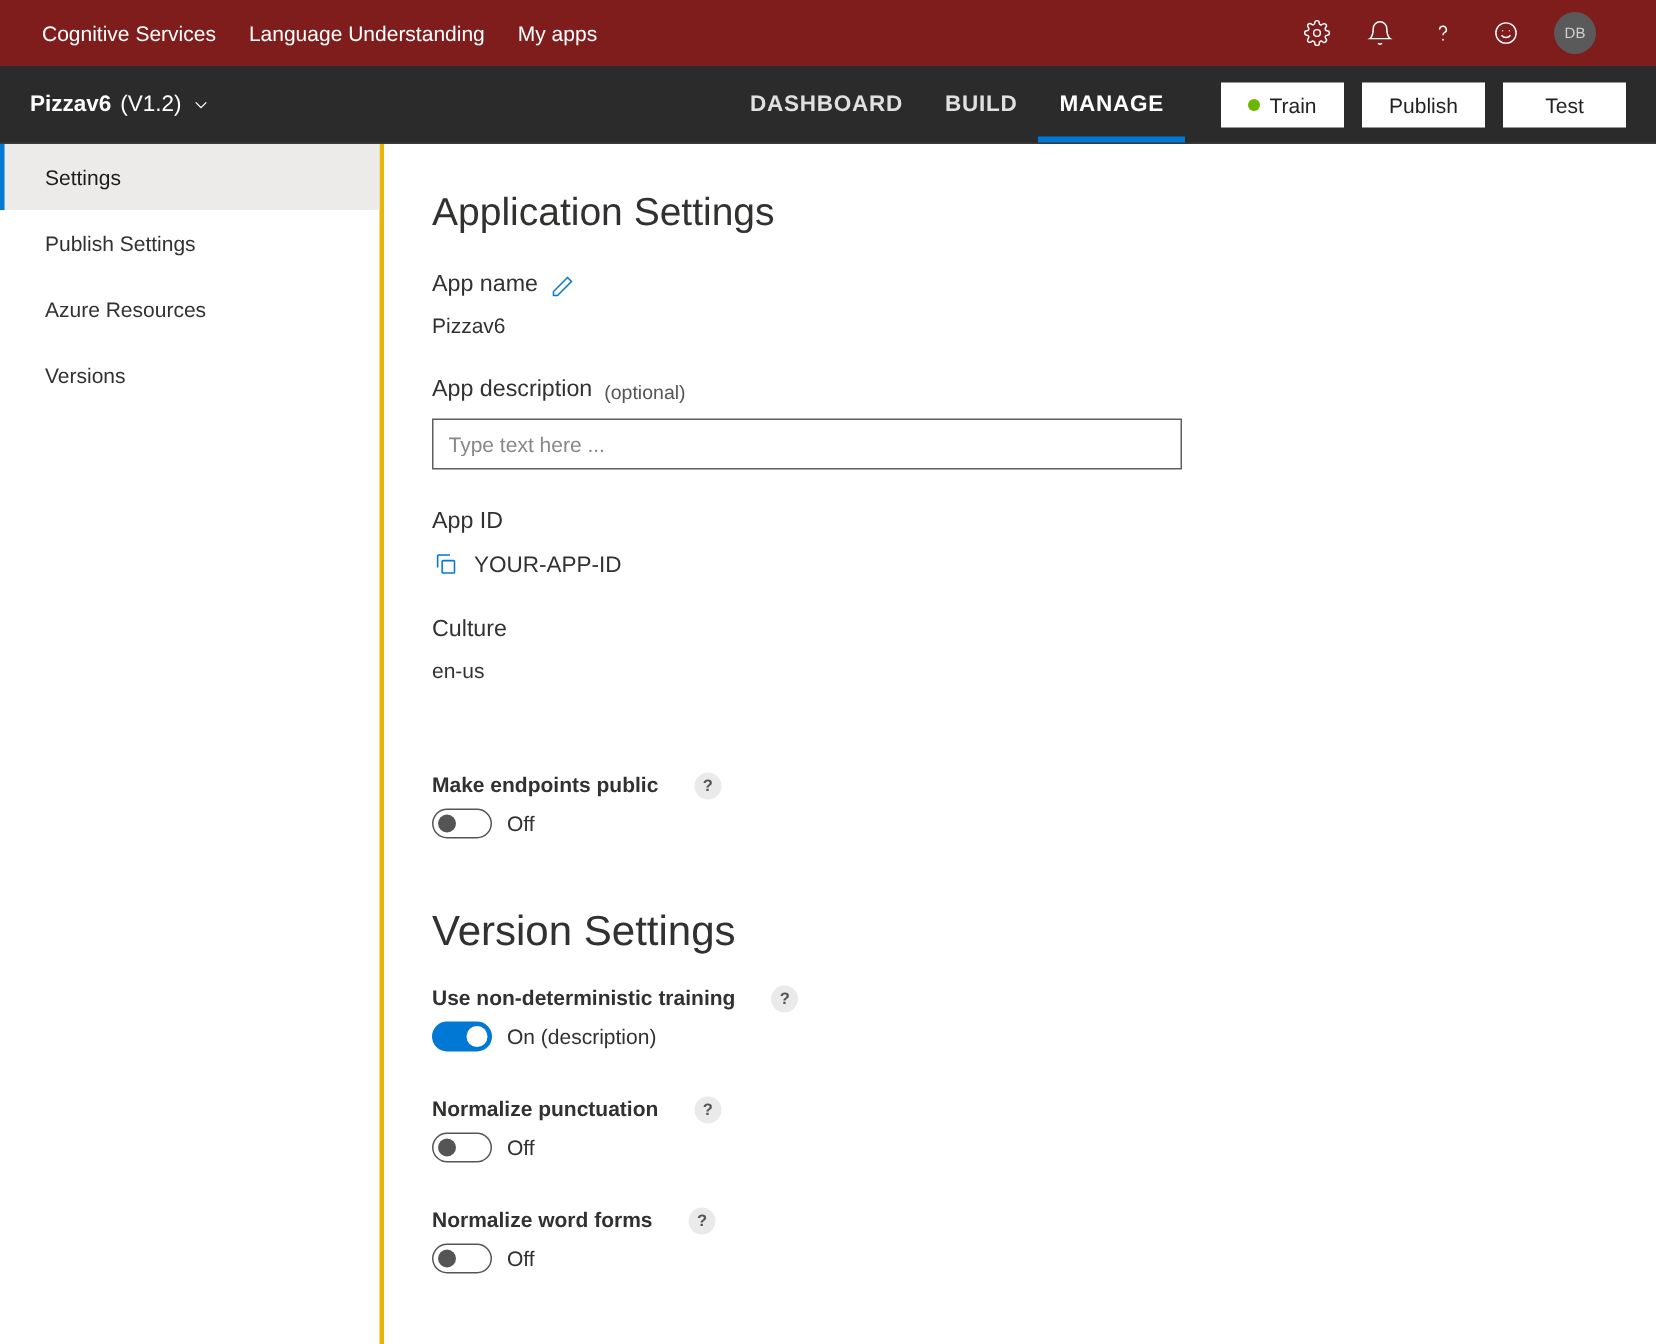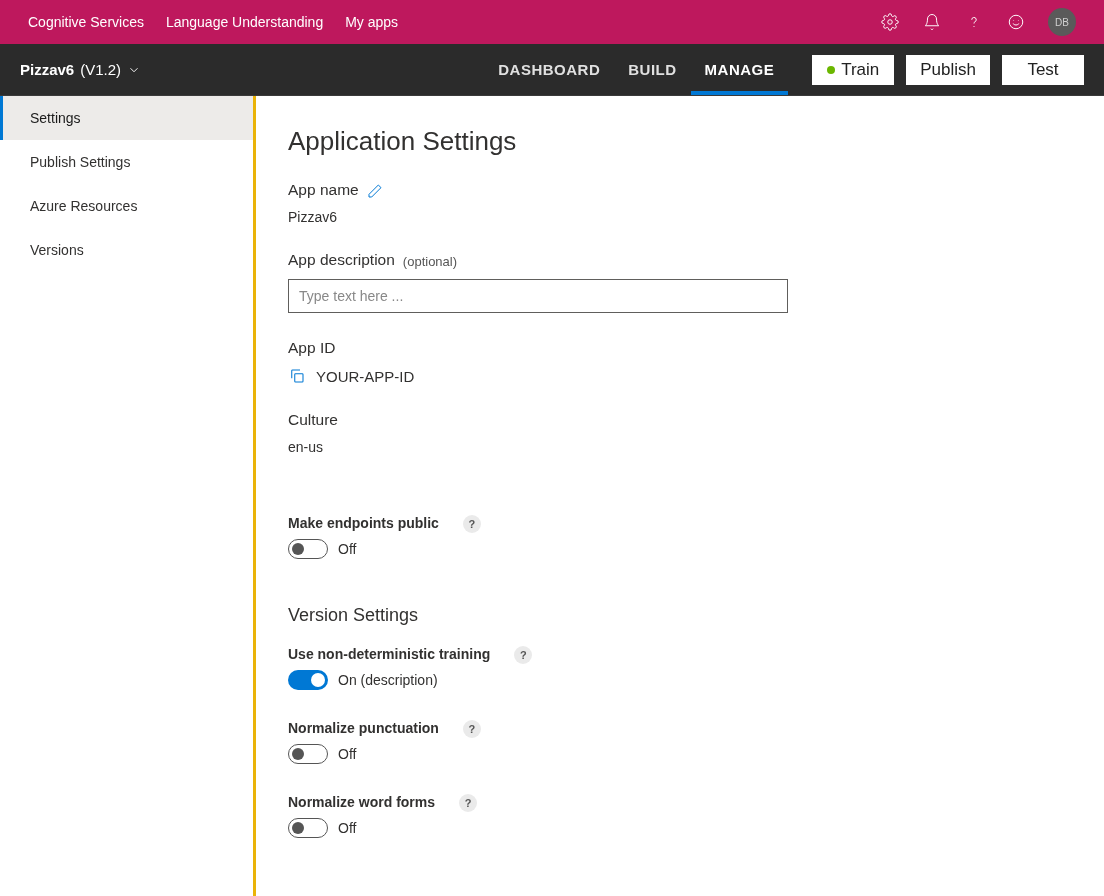--- a/index.html
+++ b/index.html
@@ -1,49 +1,49 @@
 <!DOCTYPE html>
 <html><head>
 <meta charset="utf-8">
 <style>
   * { box-sizing: border-box; margin: 0; padding: 0; font-family: "Segoe UI", Arial, sans-serif; }
   body { width: 1104px; height: 896px; background: #fff; overflow: hidden; font-size: 14px; color: #323130; }
 
   
-  .topbar { height: 44px; background: #be185d; color: #fff; display: flex; align-items: center; padding: 0 28px 0 28px; }
+  .topbar { height: 44px; background: #7f1d1d; color: #fff; display: flex; align-items: center; padding: 0 40px 0 28px; }
   .topbar .tb-links { display: flex; gap: 22px; flex: 1; }
   .topbar .tb-links span { font-size: 14px; cursor: pointer; }
   .topbar .tb-icons { display: flex; align-items: center; gap: 22px; }
   .topbar .tb-icon { width: 20px; height: 20px; display: flex; align-items: center; justify-content: center; cursor: pointer; }
   .tb-icon svg { width: 18px; height: 18px; stroke: #fff; fill: none; stroke-width: 1.3; }
   .avatar { width: 28px; height: 28px; border-radius: 50%; background: #5a5a5a; color: #d0d0d0; font-size: 10px; display: flex; align-items: center; justify-content: center; cursor: pointer; }
 
   
   .secondbar { height: 52px; background: #2b2b2b; color: #fff; display: flex; align-items: center; padding: 0 20px; border-bottom: 1px solid #3a3a3a;}
   .app-dd { display: flex; align-items: center; cursor: pointer; font-size: 15px; gap: 2px;}
   .app-dd .app-name { font-weight: 600; }
   .app-dd .app-version { font-weight: 400; margin-left: 4px; }
   .app-dd svg { width: 14px; height: 14px; stroke: #fff; fill: none; stroke-width: 1.6; margin-left: 4px;}
   .nav-tabs { display: flex; margin-left: auto; height: 100%; }
   .nav-tab { padding: 0 14px; display: flex; align-items: center; font-size: 15px; font-weight: 700; letter-spacing: 0.5px; cursor: pointer; color: #e0e0e0; position: relative;}
   .nav-tab.active { color: #fff; }
   .nav-tab.active::after { content: ""; position: absolute; bottom: 0; left: 0; right: 0; height: 4px; background: #0078d4; }
   .action-btns { display: flex; gap: 12px; margin-left: 24px; }
-  .action-btn { height: 30px; min-width: 82px; padding: 0 14px; background: #fff; color: #222; border: none; font-size: 17px; display: flex; align-items: center; justify-content: center; cursor: pointer; gap: 6px; }
+  .action-btn { height: 30px; min-width: 82px; padding: 0 14px; background: #fff; color: #222; border: none; font-size: 14px; display: flex; align-items: center; justify-content: center; cursor: pointer; gap: 6px; }
   .train-dot { width: 8px; height: 8px; border-radius: 50%; background: #6bb700; }
 
   
   .main { display: flex; height: calc(896px - 44px - 52px); }
   .sidebar { width: 256px; background: #fff; border-right: 3px solid #eab308; }
   .side-item { padding: 14px 20px 14px 30px; font-size: 14px; color: #323130; cursor: pointer; }
   .side-item.active { background: #edebe9; border-left: 3px solid #0078d4; font-weight: 400; color: #1b1b1b; padding-left: 27px; }
 
   .content { flex: 1; padding: 30px 40px 40px 32px; overflow-y: auto; }
   h1.pagetitle { font-size: 26px; font-weight: 400; margin-bottom: 24px; }
-  h2.section { font-size: 18px; font-weight: 400; margin: 46px 0 20px 0; }
+  h2.section { font-size: 28px; font-weight: 400; margin: 46px 0 20px 0; }
 
   .field { margin-bottom: 26px; }
   .field-label { font-size: 15.5px; margin-bottom: 10px; display: flex; align-items: flex-end; gap: 8px;}
   .field-label .opt { font-size: 13px; color: #555; }
   .field-value { font-size: 14px; color: #323130; }
   .edit-icn { width: 16px; height: 16px; cursor: pointer; }
   .edit-icn svg { stroke: #0078d4; fill: none; stroke-width: 1.5; }
 
   .textfield { width: 500px; height: 34px; border: 1px solid #605e5c; padding: 0 10px; font-size: 14px; color: #323130; }
   .textfield::placeholder { color: #888; }

